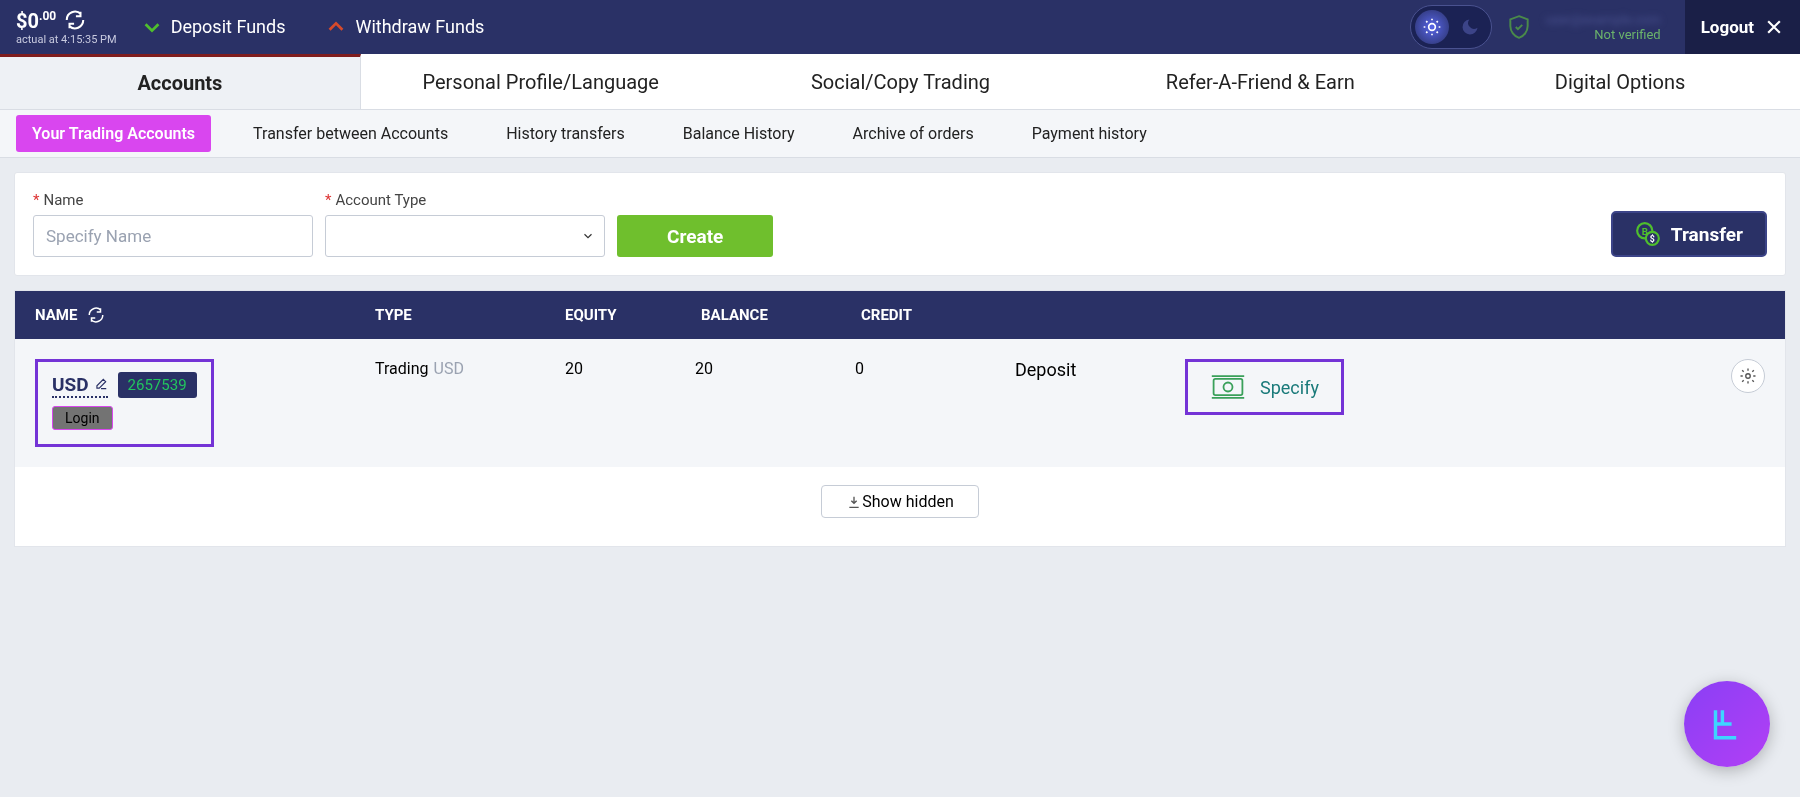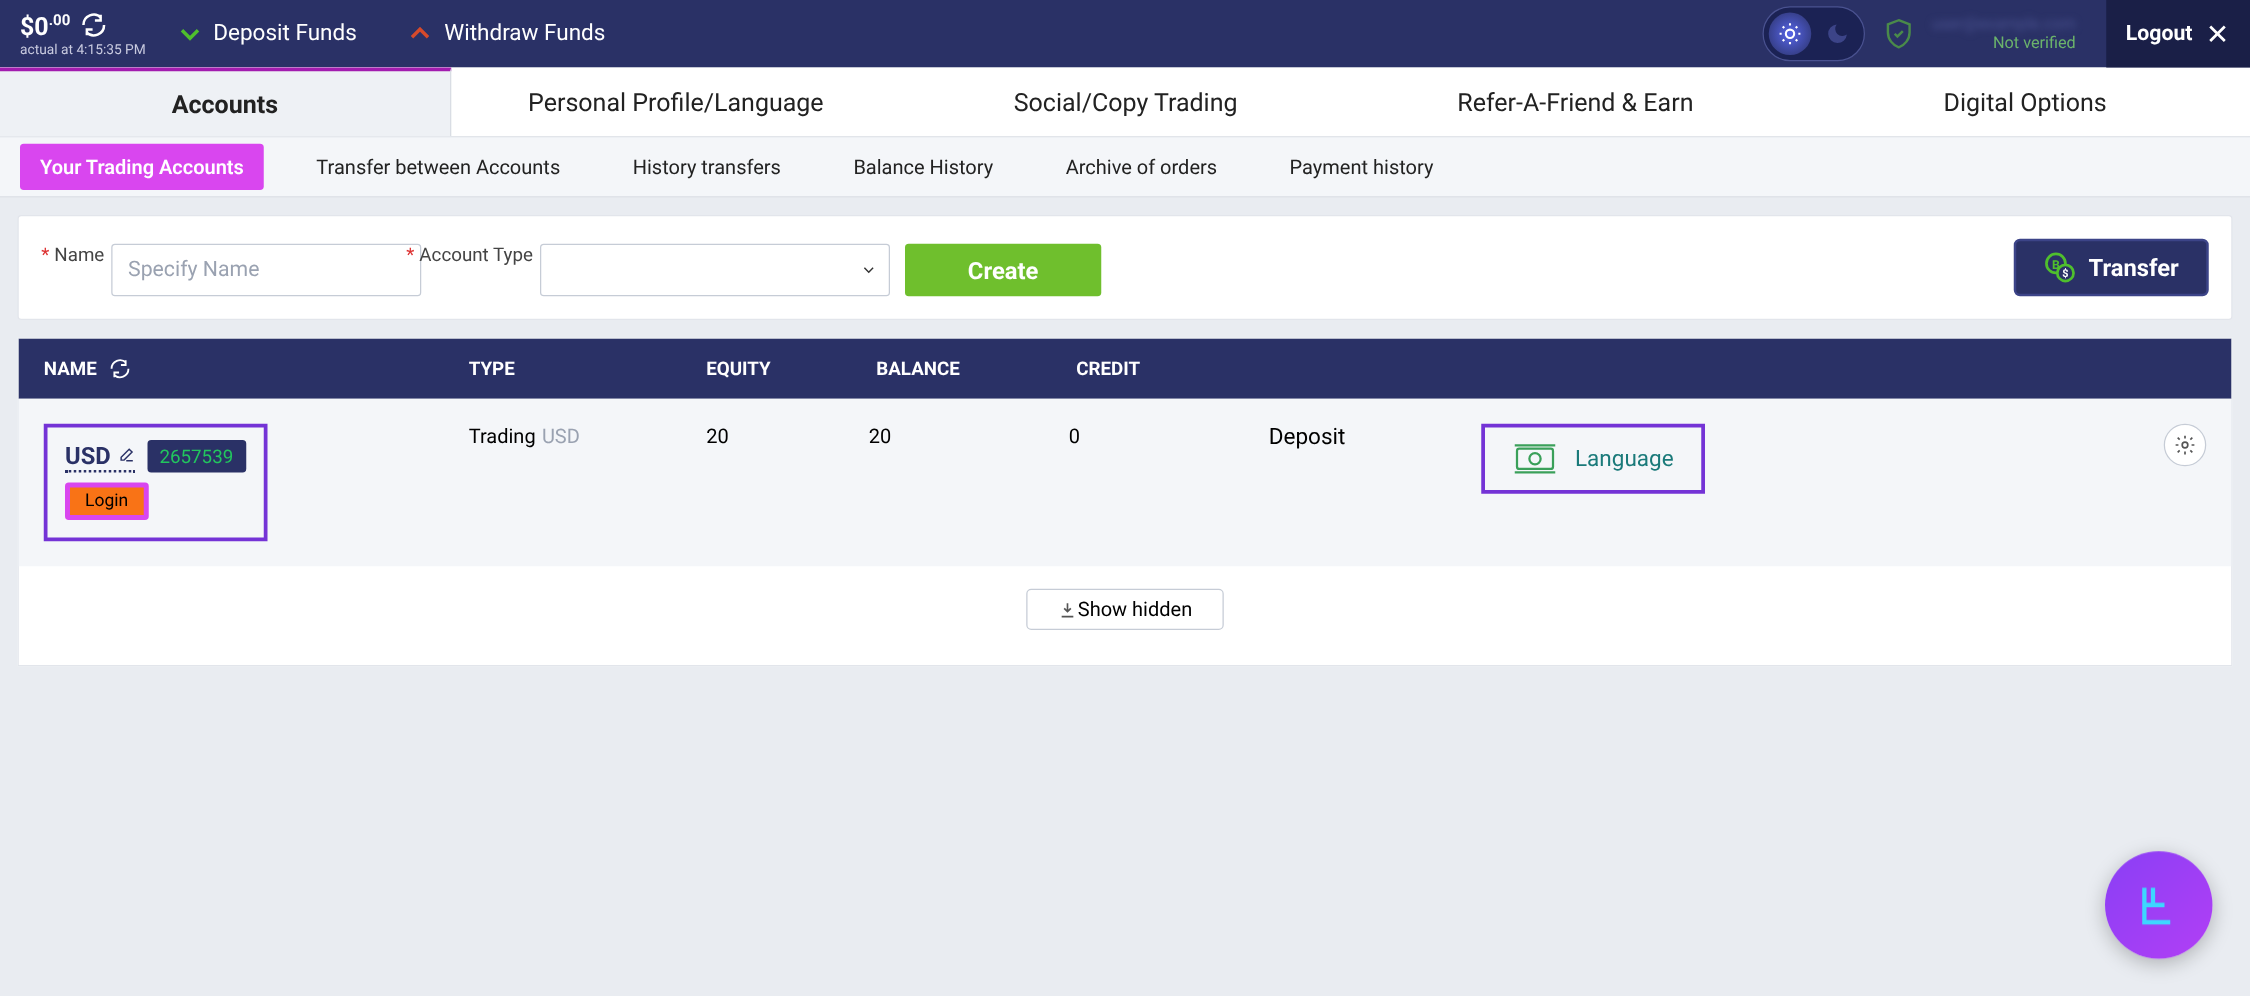--- a/index.html
+++ b/index.html
@@ -31,31 +31,31 @@
 .theme-opt.active { background: radial-gradient(circle,#5765e8 0%, #2a3166 100%); }
 .verify-block { display:flex; flex-direction:column; align-items:flex-end; font-size:13px; }
 .verify-email { color:#4a5290; filter: blur(3px); }
 .verify-status { color:#6bb36b; }
 .logout-area { background:#1a1f47; height:54px; display:flex; align-items:center; gap:10px; padding: 0 16px; margin: 0 -16px 0 10px; cursor:pointer; }
 .logout-area span { font-weight:700; font-size:17px; }
 
 
 .main-nav { background:#fff; height:56px; display:flex; border-bottom:1px solid #d9dde4; }
 .main-nav-item { flex:1; display:flex; align-items:center; justify-content:center; font-size:20px; color:#222; cursor:pointer; }
-.main-nav-item.active { background:#eef1f5; font-weight:700; border-top:3px solid #a21caf; border-right:1px solid #d9dde4; }
+.main-nav-item.active { background:#eef1f5; font-weight:700; border-top:3px solid #7f1d1d; border-right:1px solid #d9dde4; }
 
 
 .sub-nav { background:#f4f6f9; height:48px; display:flex; align-items:center; gap:26px; padding: 0 16px; border-bottom:1px solid #d9dde4;}
 .sub-nav-item { padding: 9px 16px; font-size:16px; color:#222; cursor:pointer; border-radius:3px; }
 .sub-nav-item.active { background:#d946ef; color:#fff; font-weight:600; }
 
 
 .form-area { background:#fff; margin: 14px; padding: 18px; border:1px solid #e2e5eb; border-radius:3px; }
 .form-row { display:flex; align-items:flex-end; gap:12px; }
-.form-field { display:flex; flex-direction:row; gap:6px; }
+.form-field { display:flex; flex-direction:column; gap:6px; }
 .form-label { font-size:15px; color:#444; }
 .req { color:#d33; margin-right:4px; }
 .text-input { height:42px; border:1px solid #c6ccd6; border-radius:3px; padding:0 12px; font-size:17px; color:#333; }
 .text-input::placeholder { color:#9aa2b1; }
 .select-wrap { position:relative; }
 .select-input { width:280px; height:42px; border:1px solid #c6ccd6; border-radius:3px; background:#fff; padding:0 12px; font-size:16px; appearance:none; cursor:pointer;}
 .select-chev { position:absolute; right:10px; top:14px; pointer-events:none; }
 .create-btn { height:42px; padding:0 50px; background:#6fbf2d; color:#fff; font-size:19px; font-weight:700; border:none; border-radius:3px; cursor:pointer; }
 .transfer-btn { margin-left:auto; height:46px; padding:0 22px; background:#2a3166; color:#fff; font-size:19px; font-weight:700; border:2px solid #3c4488; border-radius:5px; cursor:pointer; display:flex; align-items:center; gap:10px; }
 
@@ -70,21 +70,21 @@
 .th-deposit { width: 170px; }
 .th-withdraw { width: 270px; }
 .th-gear { flex:1; }
 
 .trow { display:flex; align-items:flex-start; padding: 20px; background:#f4f6f9; }
 .cell-name { width:340px; }
 .name-box { border:3px solid #7433d6; padding:10px 14px 14px; display:inline-block; }
 .name-top { display:flex; align-items:center; gap:10px; }
 .acc-currency { color:#2a3166; font-size:19px; font-weight:700; border-bottom:2px dotted #2a3166; cursor:pointer; display:flex; align-items:center; gap:5px;}
 .acc-id { background:#2a3166; color:#22c55e; padding:4px 10px; border-radius:3px; font-size:15px; }
-.login-btn { margin-top:8px; border:4px solid #d946ef; background:#f97316; padding:3px 12px; font-size:14px; border-radius:3px; cursor:pointer; }
+.login-btn { margin-top:8px; border:1px solid #d946ef; background:#737373; padding:3px 12px; font-size:14px; border-radius:3px; cursor:pointer; }
 
 .cell-type { width:190px; font-size:16px; }
 .cell-type .sub { color:#9aa2b1; margin-left:5px;}
 .cell-equity { width:130px; font-size:16px; }
 .cell-balance { width:160px; font-size:16px; }
 .cell-credit { width:160px; font-size:16px; }
 .cell-deposit { width:170px; font-size:18px; cursor:pointer; }
 .cell-withdraw { width:270px; }
 .withdraw-box { border:3px solid #7433d6; padding:10px 22px; display:inline-flex; align-items:center; gap:14px; cursor:pointer; }
 .withdraw-box span { color:#1a7a7a; font-size:18px; }
@@ -242,21 +242,21 @@
     <div class="cell-balance">20</div>
     <div class="cell-credit">0</div>
     <div class="cell-deposit">Deposit</div>
     <div class="cell-withdraw">
       <div class="withdraw-box">
         <svg width="36" height="30" viewBox="0 0 40 30" fill="none" stroke="#3aa05a" stroke-width="2">
             <rect x="4" y="6" width="32" height="18" rx="2"></rect>
             <circle cx="20" cy="15" r="5"></circle>
             <path d="M2 3h36M2 27h36"></path>
           </svg>
-        <span>Language</span>
+        <span>Specify</span>
       </div>
     </div>
     <div class="cell-gear">
       <div class="gear-btn">
         <svg width="18" height="18" viewBox="0 0 24 24" fill="none" stroke="#555" stroke-width="1.8">
             <circle cx="12" cy="12" r="3"></circle>
             <path d="M12 2v3M12 19v3M4.2 4.2l2.1 2.1M17.7 17.7l2.1 2.1M2 12h3M19 12h3M4.2 19.8l2.1-2.1M17.7 6.3l2.1-2.1"></path>
           </svg>
       </div>
     </div>

